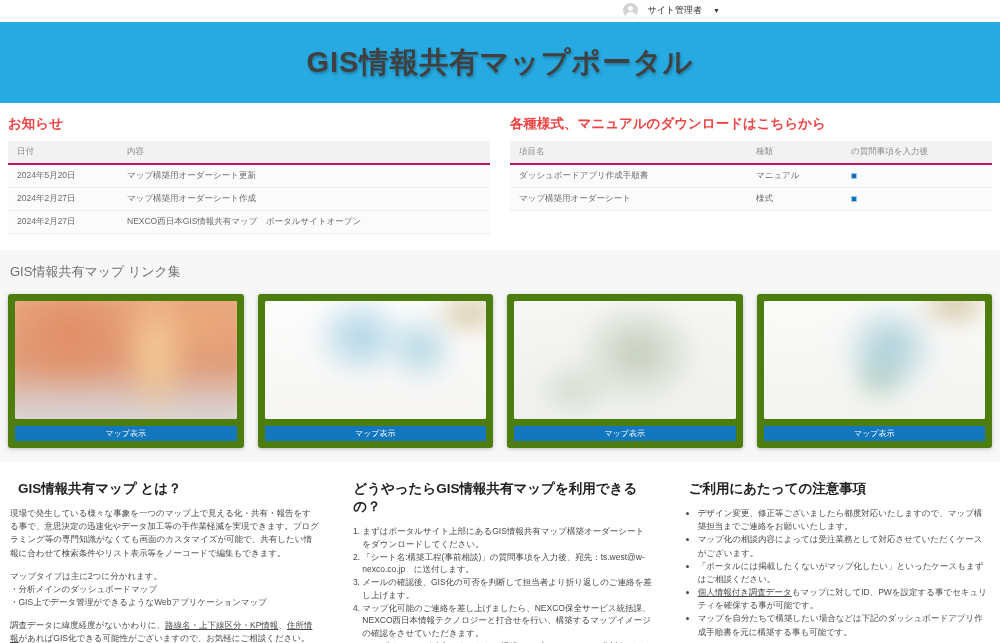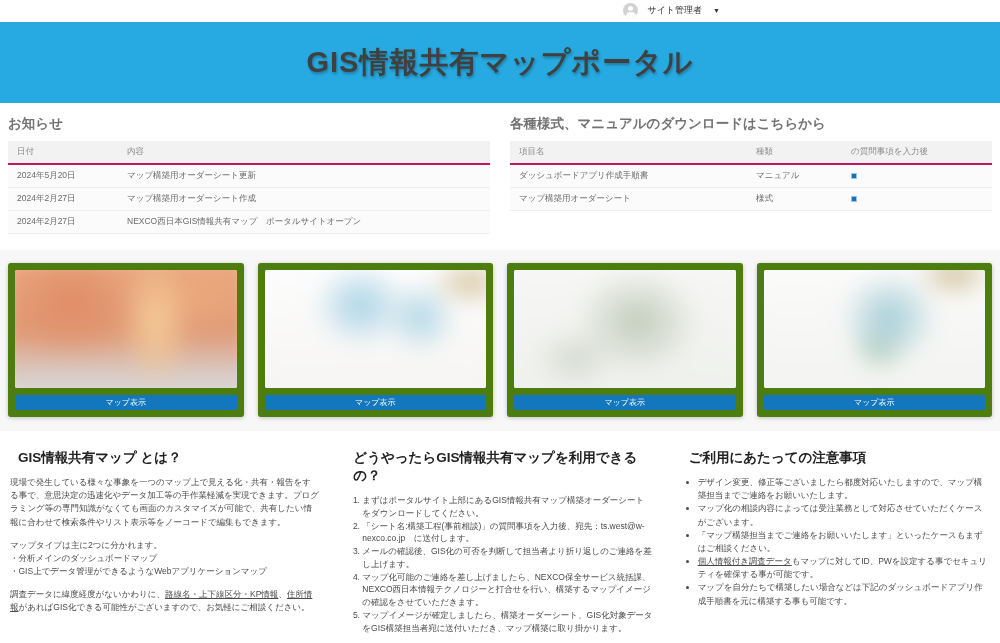--- a/index.html
+++ b/index.html
@@ -18,21 +18,21 @@
   .caret { font-size:7px; color:#333; margin-left:2px; }
 
   
   .banner { height:81px; background:#27aae1; display:flex; align-items:center; justify-content:center; }
   .banner-title { color:#404040; font-size:29px; font-weight:bold; letter-spacing:1px;
                   text-shadow:1px 2px 3px rgba(0,0,0,.28); }
 
   
   .tables-row { display:flex; gap:20px; padding:10px 8px 0; }
   .panel { flex:1; min-width:0; }
-  .panel-title { font-size:13.5px; font-weight:bold; color:#737373; margin:2px 0 8px; }
+  .panel-title { font-size:13.5px; font-weight:bold; color:#ef4444; margin:2px 0 8px; }
   table { width:100%; border-collapse:collapse; table-layout:fixed; }
   th { background:#f2f2f3; color:#8a8a8a; font-weight:normal; text-align:left;
        font-size:8.5px; padding:5px 9px; border-bottom:2px solid #be185d; }
   td { font-size:8.5px; color:#6b6b6b; padding:5px 9px; background:#fbfbfc; border-bottom:1px solid #efefef; }
   .col-date { width:110px; }
   .col-type { width:95px; }
   .col-dl { width:150px; }
   .dl-square { display:inline-block; width:6px; height:6px; background:#1272b9;
                border:1.5px solid #9cc6e8; cursor:pointer; }
 
@@ -139,20 +139,21 @@
           <td>マップ構築用オーダーシート</td>
           <td>様式</td>
           <td><span class="dl-square"></span></td>
         </tr>
       </tbody>
     </table>
   </div>
 </div>
 
 <div class="band">
+  <div class="band-title">GIS情報共有マップ リンク集</div>
   <div class="cards">
 
     <div class="card">
       <div class="thumb">
           <div class="thumb-fill t1"></div>
         </div>
       <div class="map-btn">マップ表示</div>
     </div>
 
     <div class="card">
@@ -202,19 +203,19 @@
       <li>マップイメージが確定しましたら、構築オーダーシート、GIS化対象データをGIS構築担当者宛に送付いただき、マップ構築に取り掛かります。</li>
 
     </ol>
   </div>
 
   <div class="info-col">
     <div class="info-title">ご利用にあたっての注意事項</div>
     <ul class="notes">
       <li>デザイン変更、修正等ございましたら都度対応いたしますので、マップ構築担当までご連絡をお願いいたします。</li>
       <li>マップ化の相談内容によっては受注業務として対応させていただくケースがございます。</li>
-      <li>「マップ構築担当までご連絡をお願いいたします」といったケースもまずはご相談ください。</li>
+      <li>「ポータルには掲載したくないがマップ化したい」といったケースもまずはご相談ください。</li>
       <li><span class="u">個人情報付き調査データ</span><span>もマップに対してID、PWを設定する事でセキュリティを確保する事が可能です。</span></li>
       <li>マップを自分たちで構築したい場合などは下記のダッシュボードアプリ作成手順書を元に構築する事も可能です。</li>
     </ul>
   </div>
 
 </div>
 
 </body></html>

